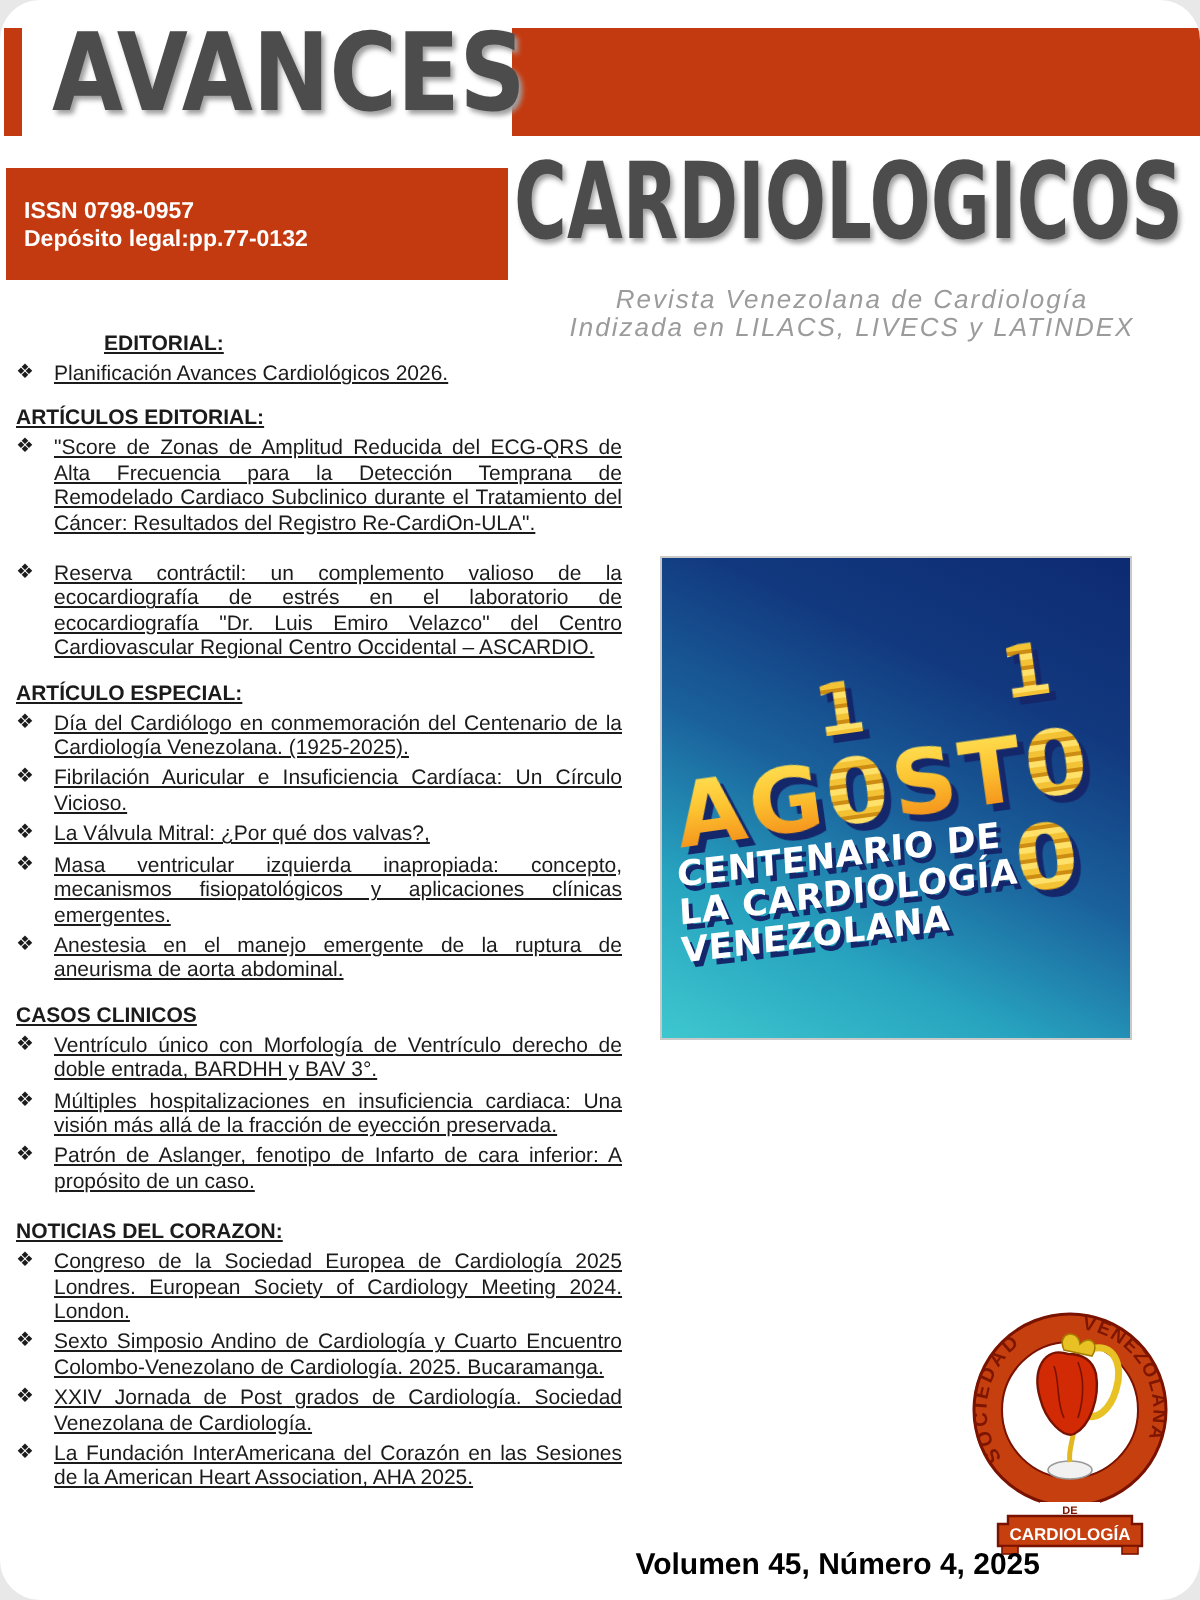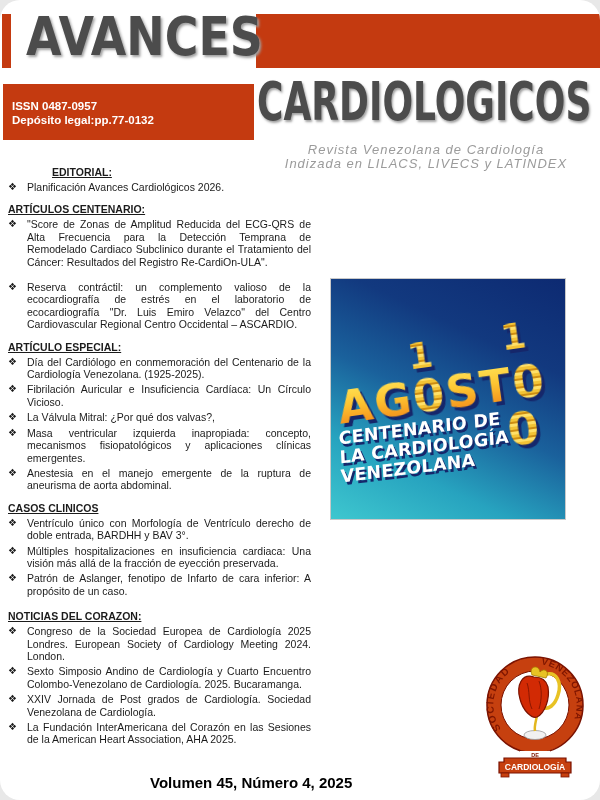--- a/index.html
+++ b/index.html
@@ -19,69 +19,69 @@
       line-height:64px;color:#4c4c4c;transform:scaleX(0.68);transform-origin:left top;
       text-shadow:2px 2px 3px #9f9f9f;white-space:nowrap;}
   .subtitle{left:258px;top:143px;width:336px;text-align:center;color:#9b9b9b;
             font-size:13px;line-height:13.5px;letter-spacing:1px;white-space:nowrap;font-style:italic;}
   
   .toc{left:8px;top:166px;width:303px;color:#1b1b1b;}
   .sec-h{font-size:10.5px;font-weight:700;text-decoration:underline;margin-top:10px;}
   .sec-h.first{margin-top:0;padding-left:44px;}
   .item{display:flex;margin-top:3px;font-size:10.5px;line-height:12.4px;}
   .item .b{flex:0 0 19px;font-size:10px;}
-  .item .tx{flex:1;text-align:justify;}
+  .item .tx{flex:1;text-align:justify;text-decoration:underline;}
   .gap{margin-top:13px;}
   
   .poster{left:330px;top:278px;width:234px;height:240px;border:1px solid #c9c9c9;overflow:hidden;
           background:linear-gradient(205deg,#0d2a72 0%,#12397f 28%,#1a619c 52%,#27a3bf 76%,#3ec7cf 100%);}
   .agosto{position:absolute;left:6px;top:92px;width:215px;transform:rotate(-8deg);
           font-family:"DejaVu Sans",sans-serif;font-weight:800;font-size:45px;letter-spacing:2px;
           line-height:1;white-space:nowrap;filter:drop-shadow(3px 4px 0 #15276b);}
   .gword{background:linear-gradient(180deg,#ffe95e 0%,#fdc431 45%,#f07c12 100%);
          -webkit-background-clip:text;background-clip:text;color:transparent;}
   .ydigit{background:repeating-linear-gradient(180deg,#ffe068 0 3px,#f3c335 3px 6px,#cd8d12 6px 8px);
           -webkit-background-clip:text;background-clip:text;color:transparent;}
   .one-a{position:absolute;left:76px;top:-36px;font-size:36px;}
   .one-b{position:absolute;left:171px;top:-42px;font-size:36px;}
   .zero-c{position:absolute;left:165px;top:46px;font-size:45px;}
   .centen{position:absolute;left:8px;top:140px;transform:rotate(-7deg) skewX(-4deg);
           color:#fff;font-family:"DejaVu Sans",sans-serif;font-weight:800;font-size:17.5px;
           line-height:19px;letter-spacing:0.3px;text-shadow:2px 3px 0 #15276b;white-space:nowrap;}
   
   .logo{left:482px;top:653px;width:106px;height:126px;}
-  .volumen{left:150px;top:774px;width:370px;text-align:left;font-size:15px;font-weight:700;color:#000;}
+  .volumen{left:150px;top:774px;width:370px;text-align:right;font-size:15px;font-weight:700;color:#000;}
 </style>
 </head>
 <body>
 
 <div class="page">
 
   <div class="abs red sliver"></div>
   <div class="abs red bar-top"></div>
   <div class="abs t1">AVANCES</div>
   <div class="abs red bar-left">
-    <div>ISSN 0487-0957</div>
+    <div>ISSN 0798-0957</div>
     <div>Depósito legal:pp.77-0132</div>
   </div>
   <div class="abs t2">CARDIOLOGICOS</div>
   <div class="abs subtitle">
     <div>Revista Venezolana de Cardiología</div>
     <div>Indizada en LILACS, LIVECS y LATINDEX</div>
   </div>
 
   <div class="abs toc">
 
     <div class="sec-h first">EDITORIAL:</div>
     <div class="item">
       <span class="b">❖</span>
       <span class="tx">Planificación Avances Cardiológicos 2026.</span>
     </div>
 
-    <div class="sec-h">ARTÍCULOS CENTENARIO:</div>
+    <div class="sec-h">ARTÍCULOS EDITORIAL:</div>
     <div class="item">
       <span class="b">❖</span>
       <span class="tx">"Score de Zonas de Amplitud Reducida del ECG-QRS de Alta Frecuencia para la Detección Temprana de Remodelado Cardiaco Subclinico durante el Tratamiento del Cáncer: Resultados del Registro Re-CardiOn-ULA".</span>
     </div>
     <div class="item gap">
       <span class="b">❖</span>
       <span class="tx">Reserva contráctil: un complemento valioso de la ecocardiografía de estrés en el laboratorio de ecocardiografía "Dr. Luis Emiro Velazco" del Centro Cardiovascular Regional Centro Occidental – ASCARDIO.</span>
     </div>
 
     <div class="sec-h">ARTÍCULO ESPECIAL:</div>

